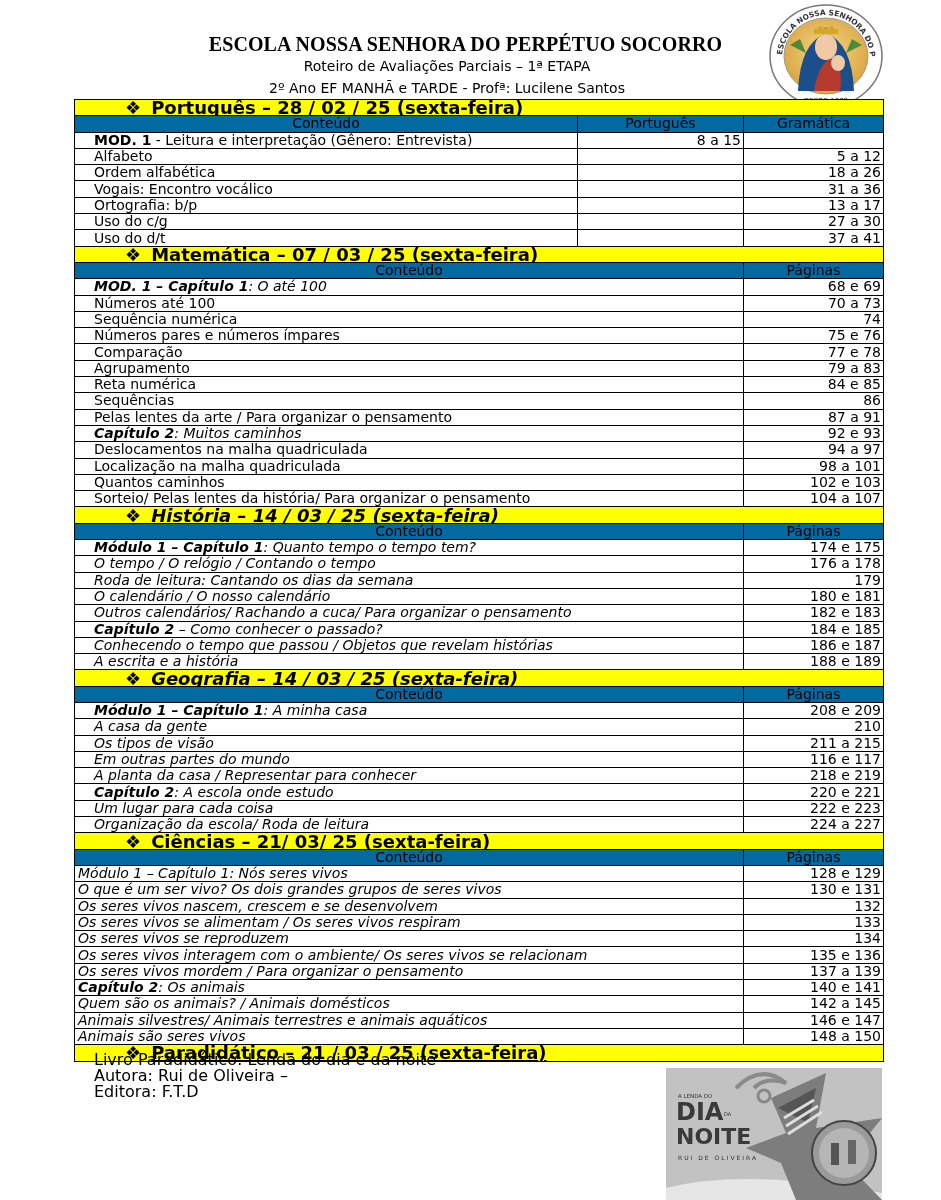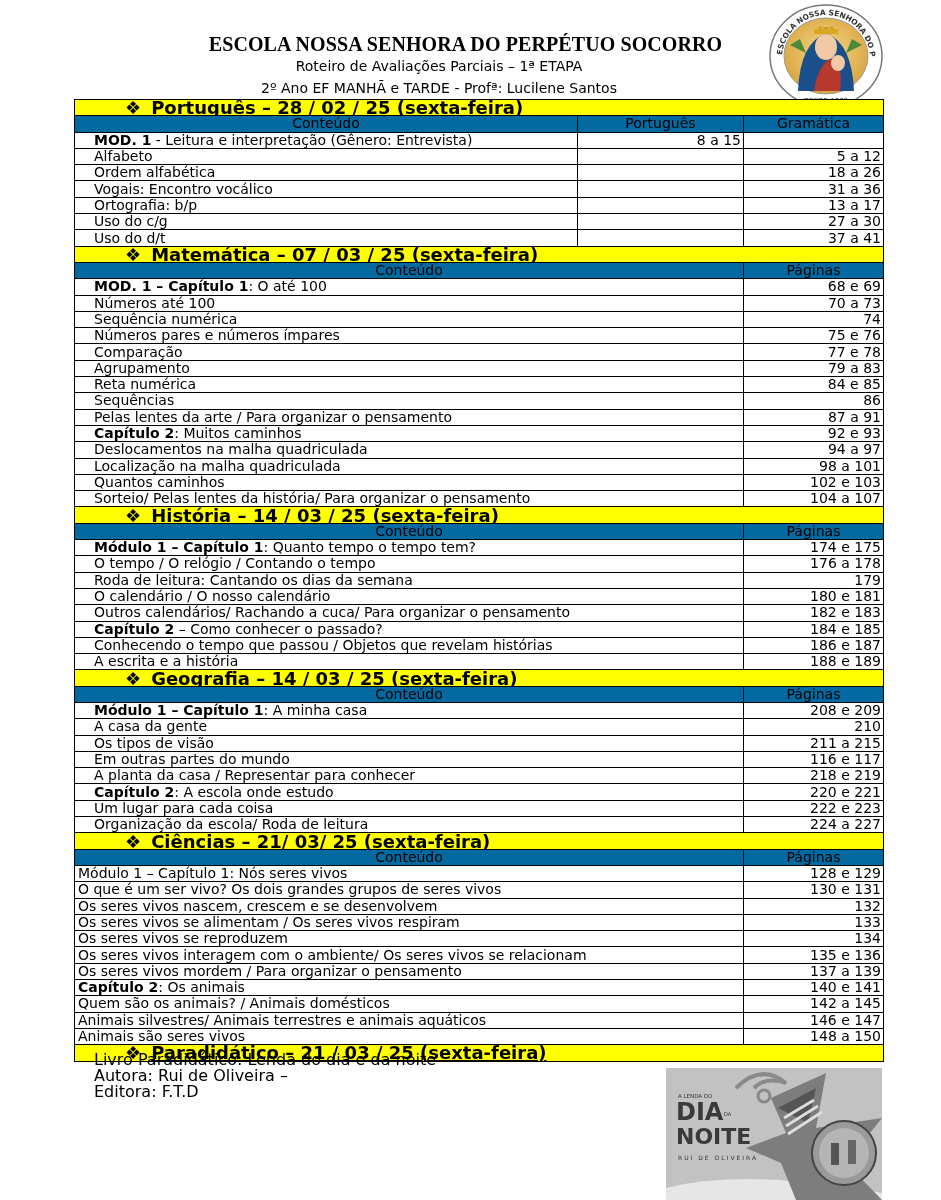--- a/index.html
+++ b/index.html
@@ -1,37 +1,37 @@
 <!DOCTYPE html>
 <html><head>
 <meta charset="utf-8">
 <style>
   html, body { margin:0; padding:0; background:#ffffff; }
   body { width:941px; height:1200px; position:relative; overflow:hidden;
          font-family:"DejaVu Sans", sans-serif; color:#000; }
   .hdr-title { position:absolute; left:0; width:941px; top:33px; text-align:center;
     font-family:"Liberation Serif", serif; font-weight:bold; font-size:20px; letter-spacing:0.1px; }
   .hdr-title span { position:relative; left:-5px; }
-  .hdr-sub { position:absolute; left:5px; width:814px; text-align:center; font-size:14px;padding-left:28px; }
+  .hdr-sub { position:absolute; left:13px; width:814px; text-align:center; font-size:14px;padding-left:28px; }
   .hdr-sub1 { top:58px; }
   .hdr-sub2 { top:80px; }
   .hdr-sub span { position:relative; left:-1px; }
   .logo { position:absolute; left:768px; top:3px; width:116px; height:106px; }
   .sheet { position:absolute; left:74px; top:99px; width:809px; }
   table { border-collapse:collapse; width:809px; table-layout:fixed; }
   td { border:1px solid #000; height:15.3px; padding:0 2px; font-size:14px; line-height:15px;
        white-space:nowrap; overflow:hidden; }
   tr.sec td { background:#ffff00; font-weight:bold; font-size:18px; padding-left:50px; }
   tr.sec td .dia { margin-right:10px; font-weight:normal; }
   tr.sec td .t { text-decoration:underline; }
   tr.colh td { background:#0369a1; text-align:center; font-size:14px; }
   td.c1 { padding-left:19px; }
   td.c1.noind { padding-left:3px;margin-left:39px; }
   td.pg { text-align:right; }
-  .it { }
+  .it { font-style:italic; }
   b { font-weight:bold; }
   .para { position:absolute; left:94px; top:1052px; font-size:16px; line-height:16px; }
   .book { position:absolute; left:666px; top:1068px; width:216px; height:132px; background:#bfbfbf; overflow:hidden; }
 </style>
 </head>
 <body>
 
 <div class="hdr-title"><span>ESCOLA NOSSA SENHORA DO PERPÉTUO SOCORRO</span></div>
 <div class="hdr-sub hdr-sub1"><span>Roteiro de Avaliações Parciais – 1ª ETAPA</span></div>
 <div class="hdr-sub hdr-sub2"><span>2º Ano EF MANHÃ e TARDE - Profª: Lucilene Santos</span></div>

